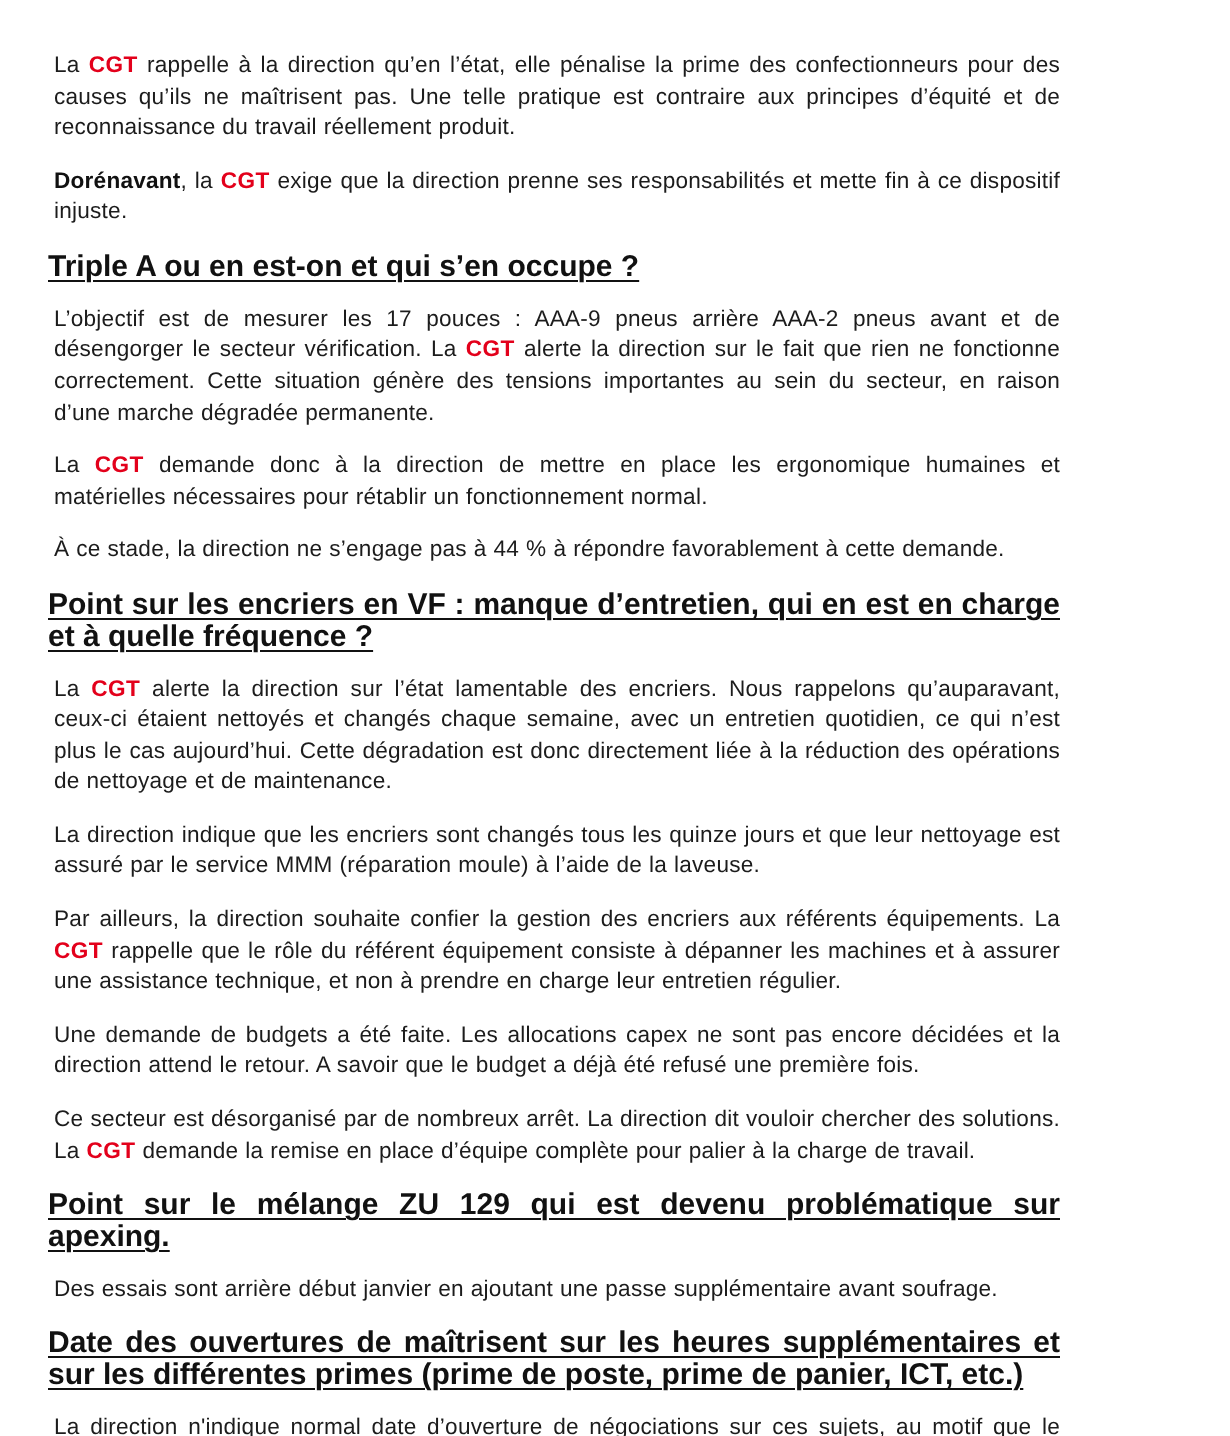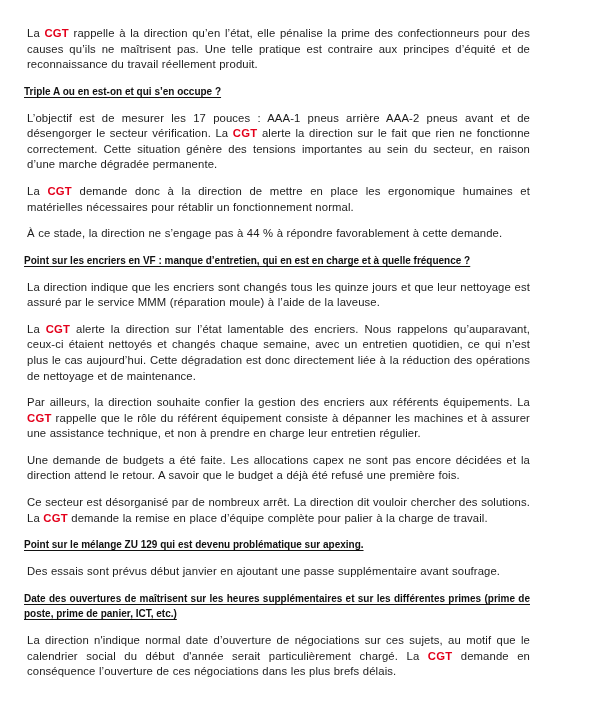--- a/index.html
+++ b/index.html
@@ -27,21 +27,21 @@
     line-height: 15.6px;
     text-align: justify;
     margin: 0 0 11px 0;
     padding: 0 0 0 3px;
     color: #1c1c1c;
     letter-spacing: 0.01em;
     word-spacing: 0.02em;
   }
   .para:last-child { margin-bottom: 0; }
   .heading {
-    font-size: 10px;
+    font-size: 15px;
     line-height: 15.8px;
     font-weight: bold;
     text-decoration: underline;
     text-underline-offset: 2px;
     text-decoration-thickness: 1.3px;
     margin: 0 0 11px 0;
     padding: 0;
     color: #111111;
     text-align: justify;
   }
@@ -54,28 +54,29 @@
     font-weight: bold;
     color: #111111;
   }
 </style>
 </head>
 <body>
 
 <div id="page">
   <div id="content">
       <div class="para"><span>La </span><span class="cgt">CGT</span><span> rappelle à la direction qu’en l’état, elle pénalise la prime des confectionneurs pour des causes qu’ils ne maîtrisent pas. Une telle pratique est contraire aux principes d’équité et de reconnaissance du travail réellement produit.</span></div>
+      <div class="para"><span class="b">Dorénavant</span><span>, la </span><span class="cgt">CGT</span><span> exige que la direction prenne ses responsabilités  et mette fin à ce dispositif injuste.</span></div>
       <div class="heading"><span>Triple A ou en est-on et qui s’en occupe ?</span></div>
-      <div class="para"><span>L’objectif est de mesurer les 17 pouces : AAA-1 pneus arrière AAA-2 pneus avant et de désengorger le secteur vérification. La </span><span class="cgt">CGT</span><span> alerte la direction sur le fait que rien ne fonctionne correctement. Cette situation génère des tensions importantes au sein du secteur, en raison d’une marche dégradée permanente.</span></div>
+      <div class="para"><span>L’objectif est de mesurer les 17 pouces : AAA-9 pneus arrière AAA-2 pneus avant et de désengorger le secteur vérification. La </span><span class="cgt">CGT</span><span> alerte la direction sur le fait que rien ne fonctionne correctement. Cette situation génère des tensions importantes au sein du secteur, en raison d’une marche dégradée permanente.</span></div>
       <div class="para"><span>La </span><span class="cgt">CGT</span><span> demande donc à la direction de mettre en place les ergonomique humaines et matérielles nécessaires pour rétablir un fonctionnement normal.</span></div>
       <div class="para"><span>À ce stade, la direction ne s’engage pas à 44 % à répondre favorablement à cette demande.</span></div>
       <div class="heading"><span>Point sur les encriers en VF : manque d’entretien, qui en est en charge et à quelle fréquence ?</span></div>
+      <div class="para"><span>La </span><span class="cgt">CGT</span><span> alerte la direction sur l’état lamentable des encriers. Nous rappelons qu’auparavant, ceux-ci étaient nettoyés et changés chaque semaine, avec un entretien quotidien, ce qui n’est plus le cas aujourd’hui. Cette dégradation est donc directement liée à la réduction des opérations de nettoyage et de maintenance.</span></div>
       <div class="para"><span>La direction indique que les encriers sont changés tous les quinze jours et que leur nettoyage est assuré par le service MMM (réparation moule) à l’aide de la laveuse.</span></div>
-      <div class="para"><span>La </span><span class="cgt">CGT</span><span> alerte la direction sur l’état lamentable des encriers. Nous rappelons qu’auparavant, ceux-ci étaient nettoyés et changés chaque semaine, avec un entretien quotidien, ce qui n’est plus le cas aujourd’hui. Cette dégradation est donc directement liée à la réduction des opérations de nettoyage et de maintenance.</span></div>
       <div class="para"><span>Par ailleurs,  la direction souhaite confier la gestion des encriers aux référents équipements. La </span><span class="cgt">CGT</span><span> rappelle que le rôle du référent équipement consiste à dépanner les machines et à assurer une assistance technique, et non à prendre en charge leur entretien régulier.</span></div>
       <div class="para"><span>Une demande de budgets a été faite. Les allocations capex ne sont pas encore décidées et la direction attend le retour. A savoir que le budget a déjà été refusé une première fois.</span></div>
       <div class="para"><span>Ce secteur est désorganisé par de nombreux arrêt. La direction dit vouloir chercher des solutions. La </span><span class="cgt">CGT</span><span> demande la remise en place d’équipe complète pour palier à la charge de travail.</span></div>
       <div class="heading"><span>Point sur le mélange ZU 129 qui est devenu problématique sur apexing.</span></div>
-      <div class="para"><span>Des essais sont prévus début janvier en ajoutant une passe supplémentaire avant soufrage.</span></div>
+      <div class="para"><span>Des essais sont arrière début janvier en ajoutant une passe supplémentaire avant soufrage.</span></div>
       <div class="heading"><span>Date des ouvertures de maîtrisent sur les heures supplémentaires et sur les différentes primes (prime de poste, prime de panier, ICT, etc.)</span></div>
       <div class="para"><span>La direction n'indique normal date d’ouverture de négociations sur ces sujets, au motif que le calendrier social du début d'année serait particulièrement chargé. La </span><span class="cgt">CGT</span><span> demande en conséquence l’ouverture de ces négociations dans les plus brefs délais.</span></div>
     </div>
 </div>
 
 </body></html>

